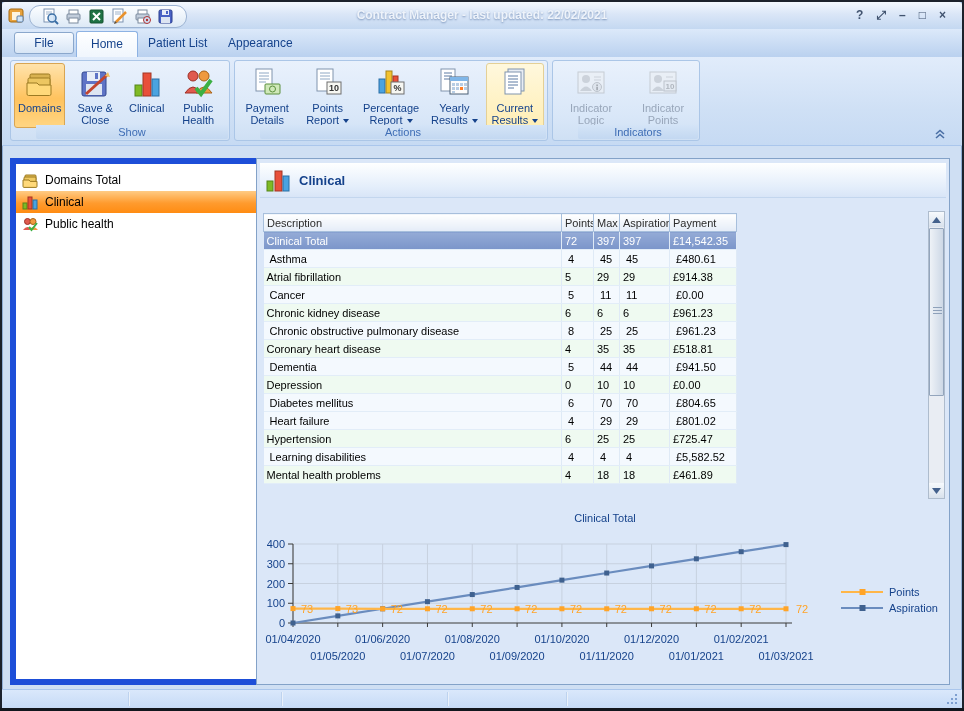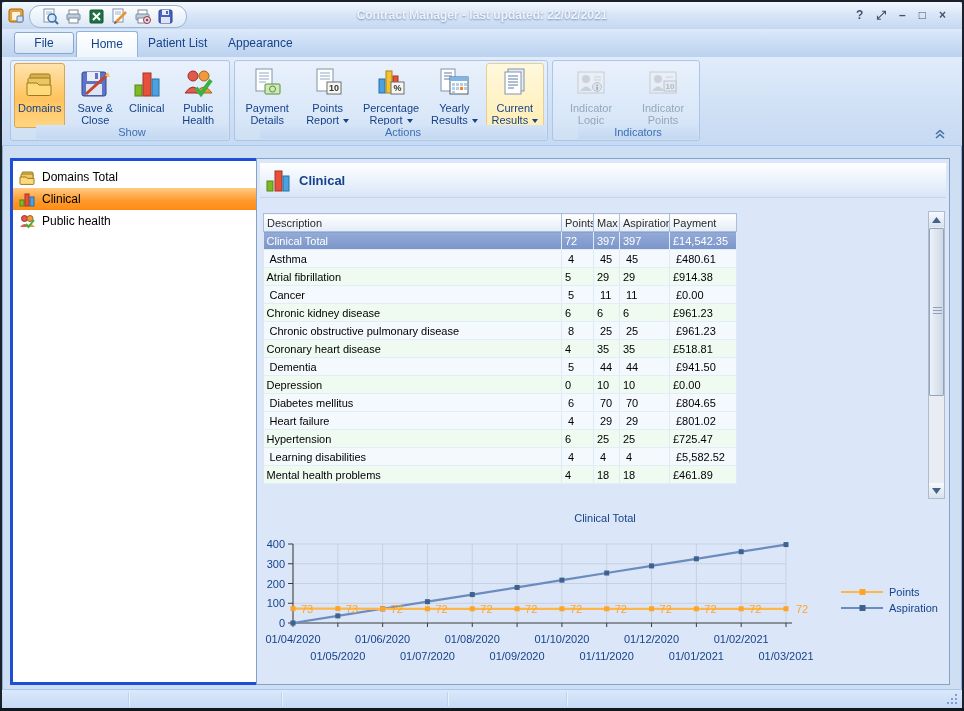--- a/index.html
+++ b/index.html
@@ -41,21 +41,21 @@
   .rbtn.sel{background:linear-gradient(#ffe3ac,#ffc35e 55%,#ffd583);border-color:#d8a553;}
   .rbtn.sel2{background:linear-gradient(#fff8dd,#ffeeb5);border-color:#e4d096;}
   .rbtn.dis{color:#98a6ba;}
   .rbtn.dis svg{opacity:.45;filter:grayscale(.8);}
   .arr{display:inline-block;width:0;height:0;border-left:3px solid transparent;border-right:3px solid transparent;
     border-top:4px solid currentColor;margin-left:4px;vertical-align:1px;}
   .chevron{position:absolute;right:16px;bottom:6px;}
 
   
   .sidebar{position:absolute;left:10px;top:158px;width:260px;height:527px;background:#fff;
-    border:3px solid #1d4ed8;box-sizing:border-box;padding-top:5px;}
+    border:6px solid #1d4ed8;box-sizing:border-box;padding-top:5px;}
   .sitem{height:22px;display:flex;align-items:center;gap:7px;padding-left:6px;font-size:12px;color:#000;}
   .sitem.sel{background:linear-gradient(#ffcb84,#ff9b2e 55%,#ff8c12);}
 
   .mainpanel{position:absolute;left:256px;top:158px;width:694px;height:527px;background:#dbe7f8;
     border:1px solid #83a2c8;box-sizing:border-box;}
   .mp-header{position:absolute;left:3px;right:3px;top:4px;height:34px;display:flex;align-items:center;gap:9px;
     padding-left:6px;background:linear-gradient(#feffff,#e4eefb 70%,#d8e5f7);border-bottom:1px solid #c3d6ee;}
   .mp-title{font-size:13px;font-weight:bold;color:#15428b;}
 
   

